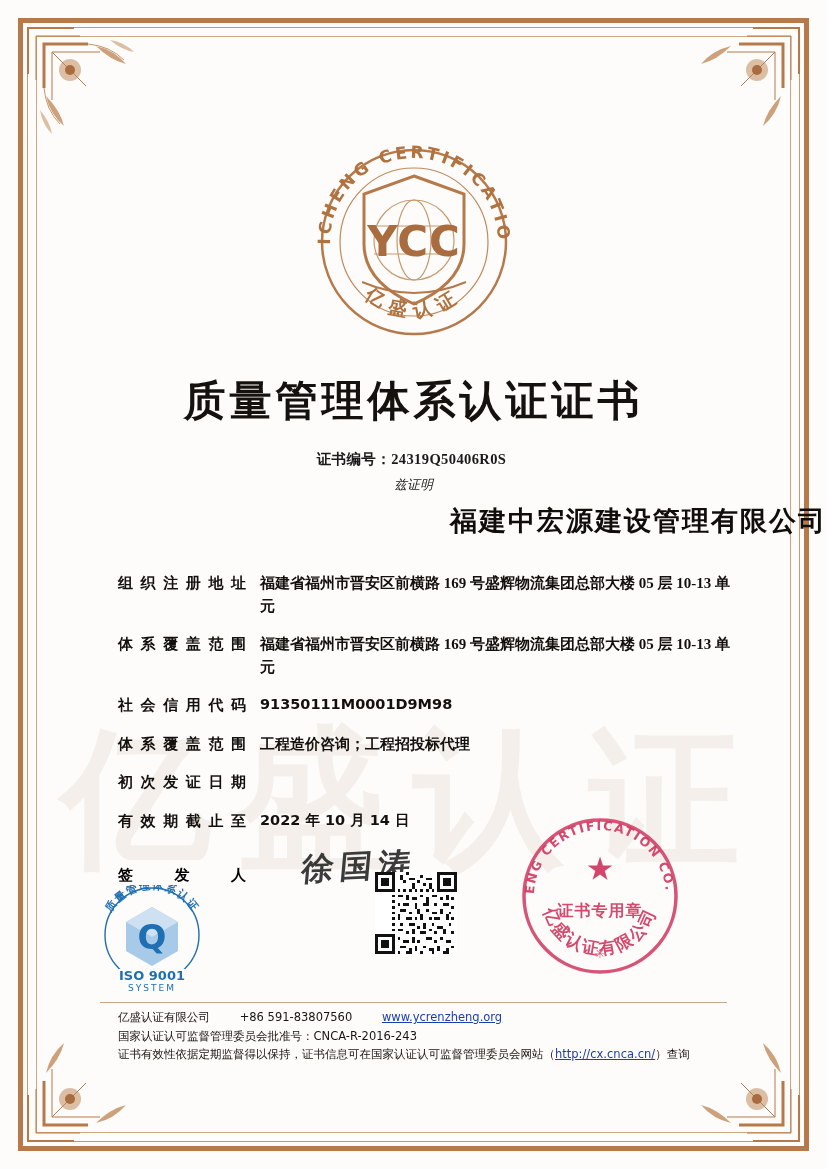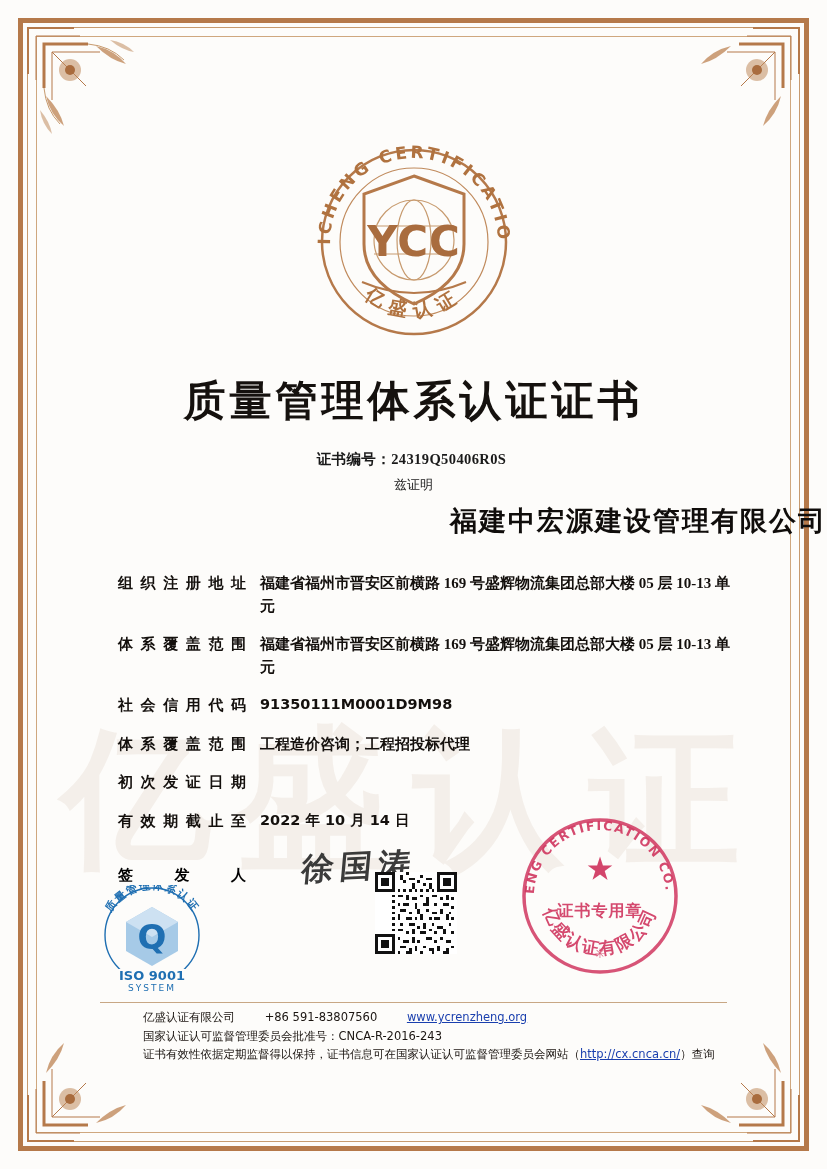--- a/index.html
+++ b/index.html
@@ -99,20 +99,21 @@
     color: #1a1a1a;
     letter-spacing: .4px;
   }
   .hereby {
     position: absolute;
     left: 0; right: 0;
     top: 476px;
     text-align: center;
     font-size: 13px;
     color: #1a1a1a;
+    font-style: italic;
   }
   .company {
     position: absolute;
     left: 0; right: 0;
     top: 503px;
     text-align: right;
     font-size: 27px;
     font-weight: 700;
     letter-spacing: 2px;
     color: #100d0b;
@@ -227,21 +228,20 @@
   
   .footer {
     position: absolute;
     left: 118px;
     top: 1008px;
     width: 600px;
     font-size: 11.5px;
     line-height: 1.62;
     color: #1a1410;
     font-family: "DejaVu Sans", sans-serif;
-    margin-left: 25px;
   }
   .footer .line1 span { margin-right: 26px; }
   .footer a {
     color: #1a3fae;
     text-decoration: underline;
   }
   .footer-divider {
     position: absolute;
     left: 100px;
     right: 100px;

